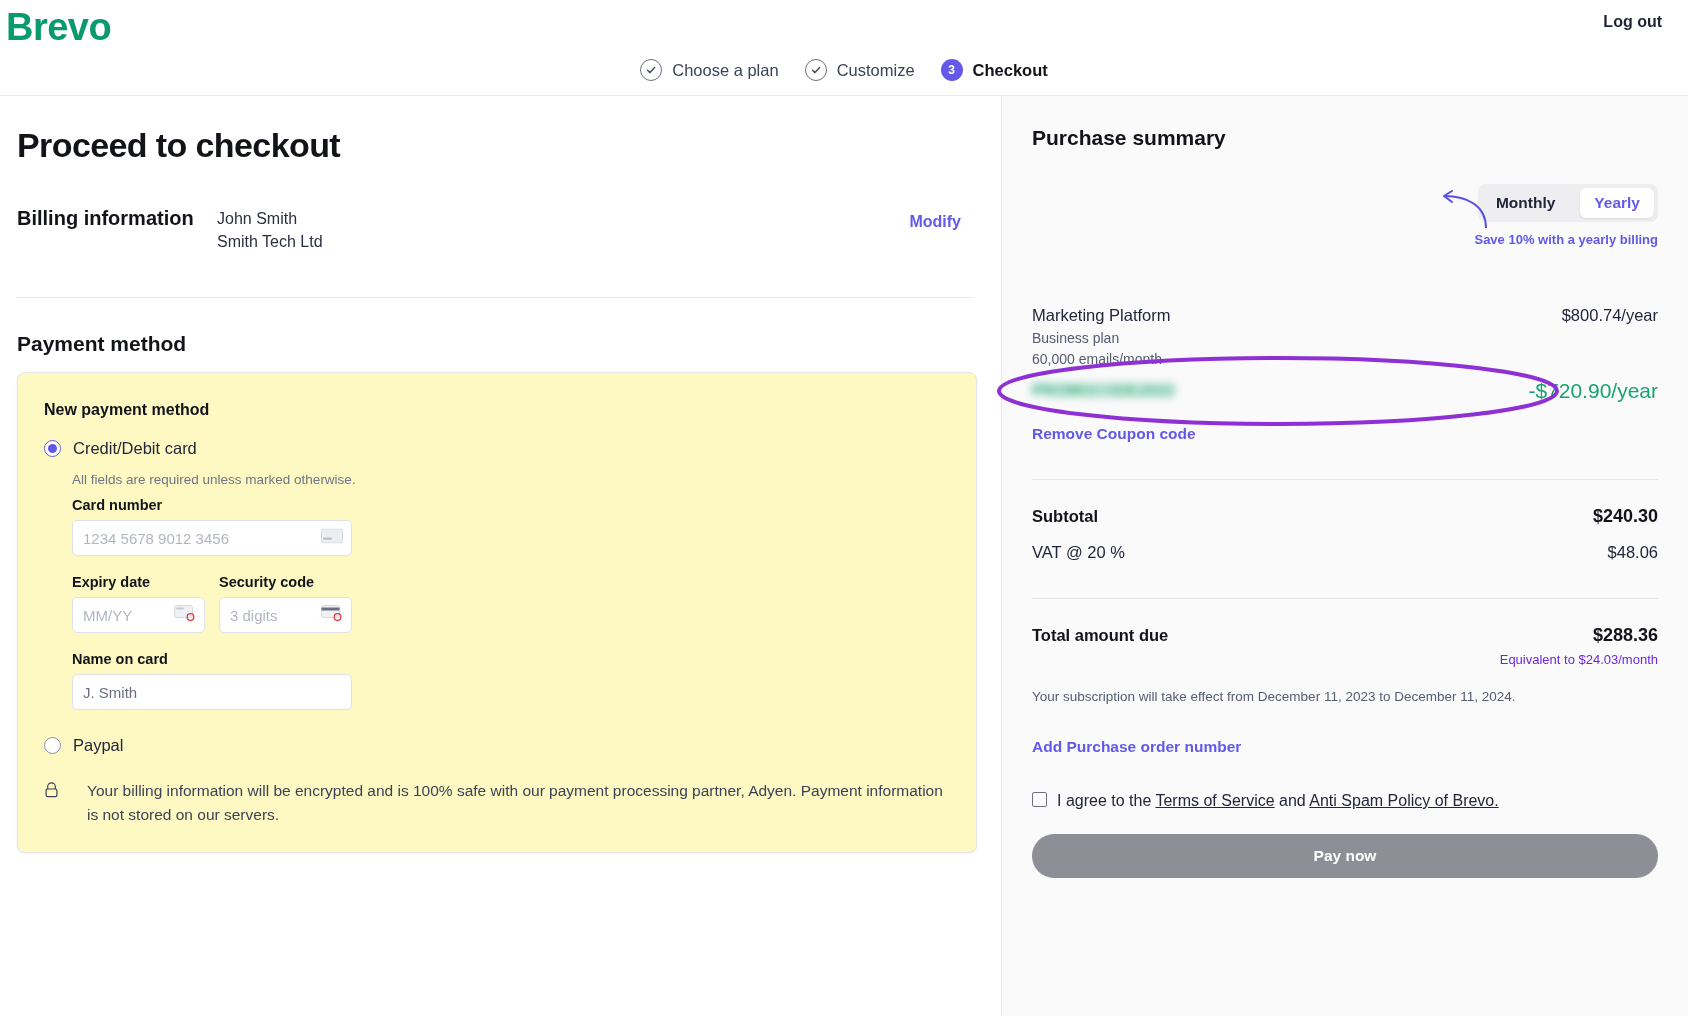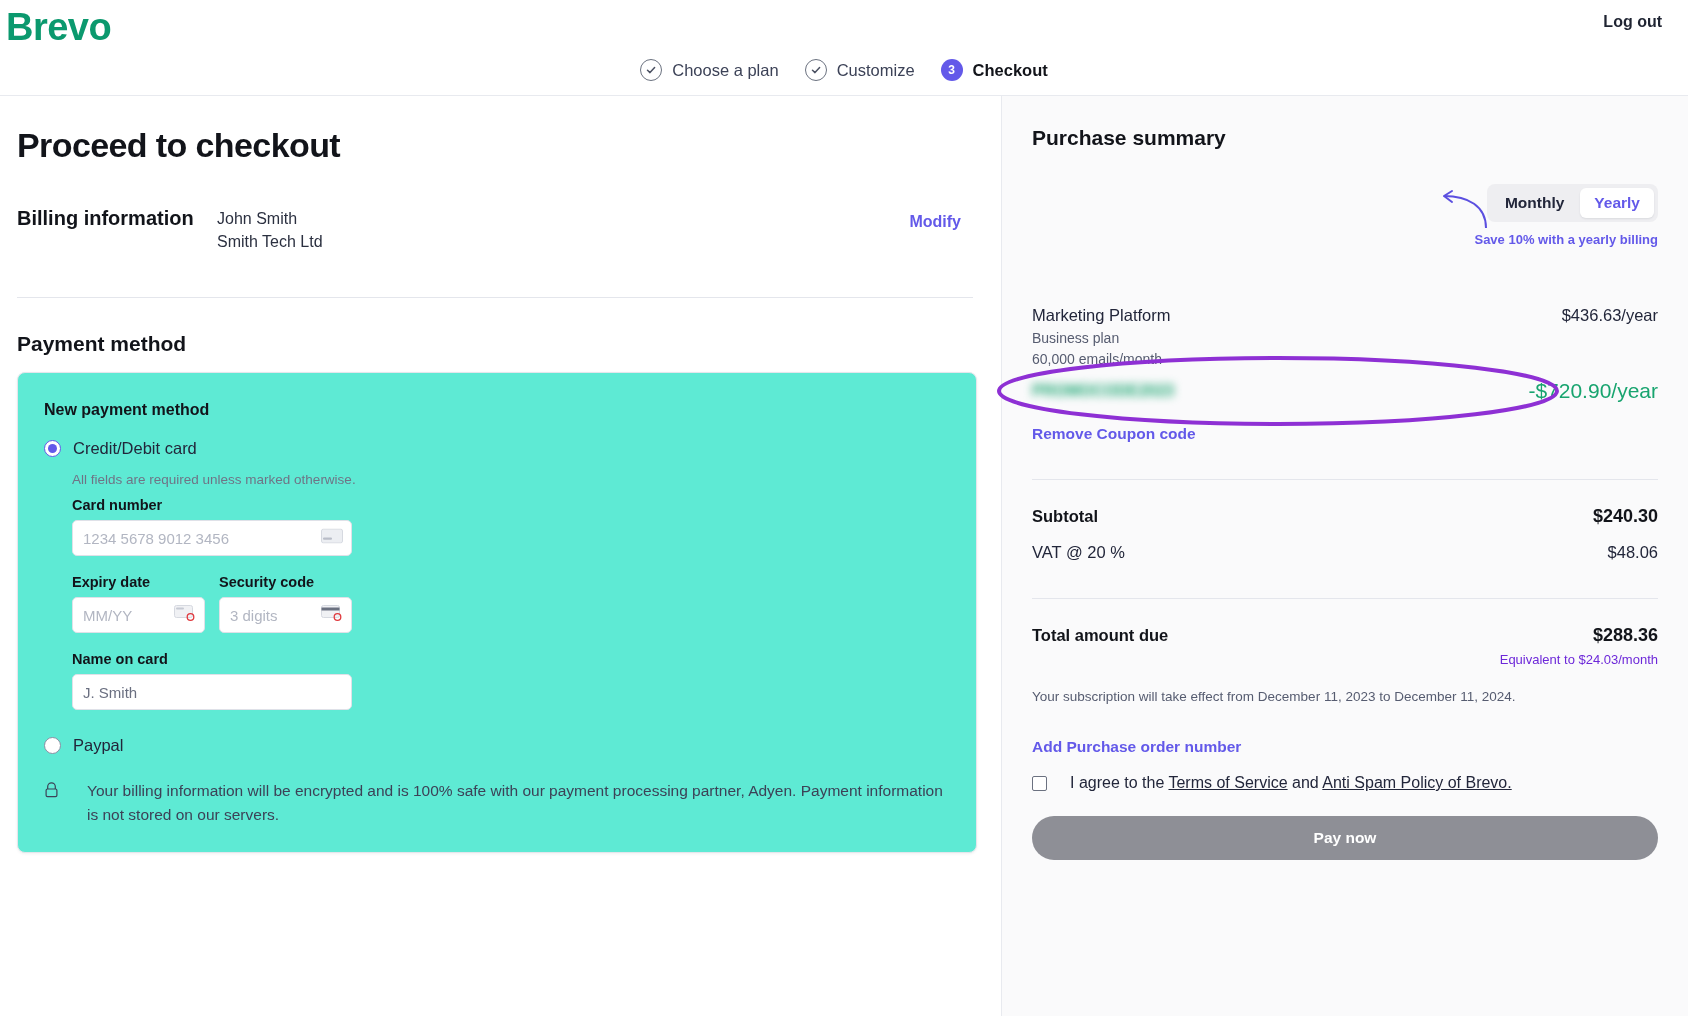--- a/index.html
+++ b/index.html
@@ -77,21 +77,21 @@
   }
   .divider { height: 1px; background: #e4e6ec; margin: 44px 0 0 -11px; }
 
   h2.section-title {
     font-size: 21px; font-weight: 700; color: #12141a;
     margin: 34px 0 16px -11px;
   }
 
   .pay-card {
     margin-left: -11px;
-    background: #5eead4;
+    background: #fef9c3;
     border: 1px solid #e4e6ec;
     border-radius: 8px;
     box-shadow: 0 1px 3px rgba(16,24,40,.06);
     padding: 28px 26px 26px 26px;
     width: 960px;
   }
   .pay-card h3 { font-size: 16px; font-weight: 700; margin-bottom: 20px; color: #12141a; }
 
   .radio-row { display: flex; align-items: center; gap: 12px; cursor: pointer; }
   .radio {
@@ -150,21 +150,21 @@
   h2.summary-title {
     font-size: 21px; font-weight: 700; color: #12141a;
     margin: 30px 0 0 0;
   }
   .toggle-wrap {
     display: flex; justify-content: flex-end;
     margin-top: 34px; position: relative;
   }
   .toggle {
     display: flex; background: #eeeef1; border-radius: 8px;
-    padding: 4px; gap: 2px;
+    padding: 4px; gap: 11px;
   }
   .toggle-opt {
     font-size: 15.5px; font-weight: 700;
     padding: 6px 14px; border-radius: 6px;
     color: #22263a; cursor: pointer;
   }
   .toggle-opt.active { background: #fff; color: #6359e9; box-shadow: 0 1px 2px rgba(16,24,40,.09); }
   .save-note {
     position: absolute; right: 0; top: 48px;
     font-size: 13px; font-weight: 700; color: #6359e9;
@@ -200,21 +200,21 @@
   .t-label-b { font-size: 16.5px; font-weight: 700; color: #12141a; }
   .t-val-b   { font-size: 18px; font-weight: 700; color: #12141a; }
   .t-label   { font-size: 16.5px; color: #22263a; }
   .t-val     { font-size: 16.5px; color: #22263a; }
 
   .equiv { text-align: right; font-size: 13px; color: #6d28d9; margin-top: 6px; }
   .effect-note { font-size: 13.5px; color: #565c70; margin-top: 22px; }
 
   .po-link { font-size: 15.5px; font-weight: 700; color: #6359e9; margin-top: 34px; display: inline-block; cursor: pointer; }
 
-  .agree-row { display: flex; align-items: center; gap: 23px; margin-top: 18px; }
+  .agree-row { display: flex; align-items: flex-start; gap: 10px; margin-top: 36px; }
   .cb { width: 15px; height: 15px; border: 1.5px solid #6b7180; border-radius: 2px; background: #fff; flex: 0 0 15px; cursor: pointer; }
   .agree-text { font-size: 16px; color: #22263a; }
   .agree-text a { color: #22263a; text-decoration: underline; cursor: pointer; }
 
   .pay-btn {
     width: 100%; margin-top: 24px;
     background: #8e8f96; color: #fff; border: none;
     border-radius: 22px; padding: 13px 0;
     font-size: 15.5px; font-weight: 700; cursor: pointer;
     font-family: "Liberation Sans", sans-serif;
@@ -371,21 +371,21 @@
         <div class="save-note">Save 10% with a yearly billing</div>
       </div>
 
       <div class="plan-block">
         <div class="line-item">
           <div>
             <div class="li-name">Marketing Platform</div>
             <div class="li-sub">Business plan</div>
             <div class="li-sub">60,000 emails/month</div>
           </div>
-          <div class="li-price">$436.63/year</div>
+          <div class="li-price">$800.74/year</div>
         </div>
 
         <div class="coupon-row">
           <div class="coupon-code">PROMOCODE2023</div>
           <div class="coupon-amt">-$720.90/year</div>
         </div>
 
         <div class="remove-coupon">Remove Coupon code</div>
       </div>
 

